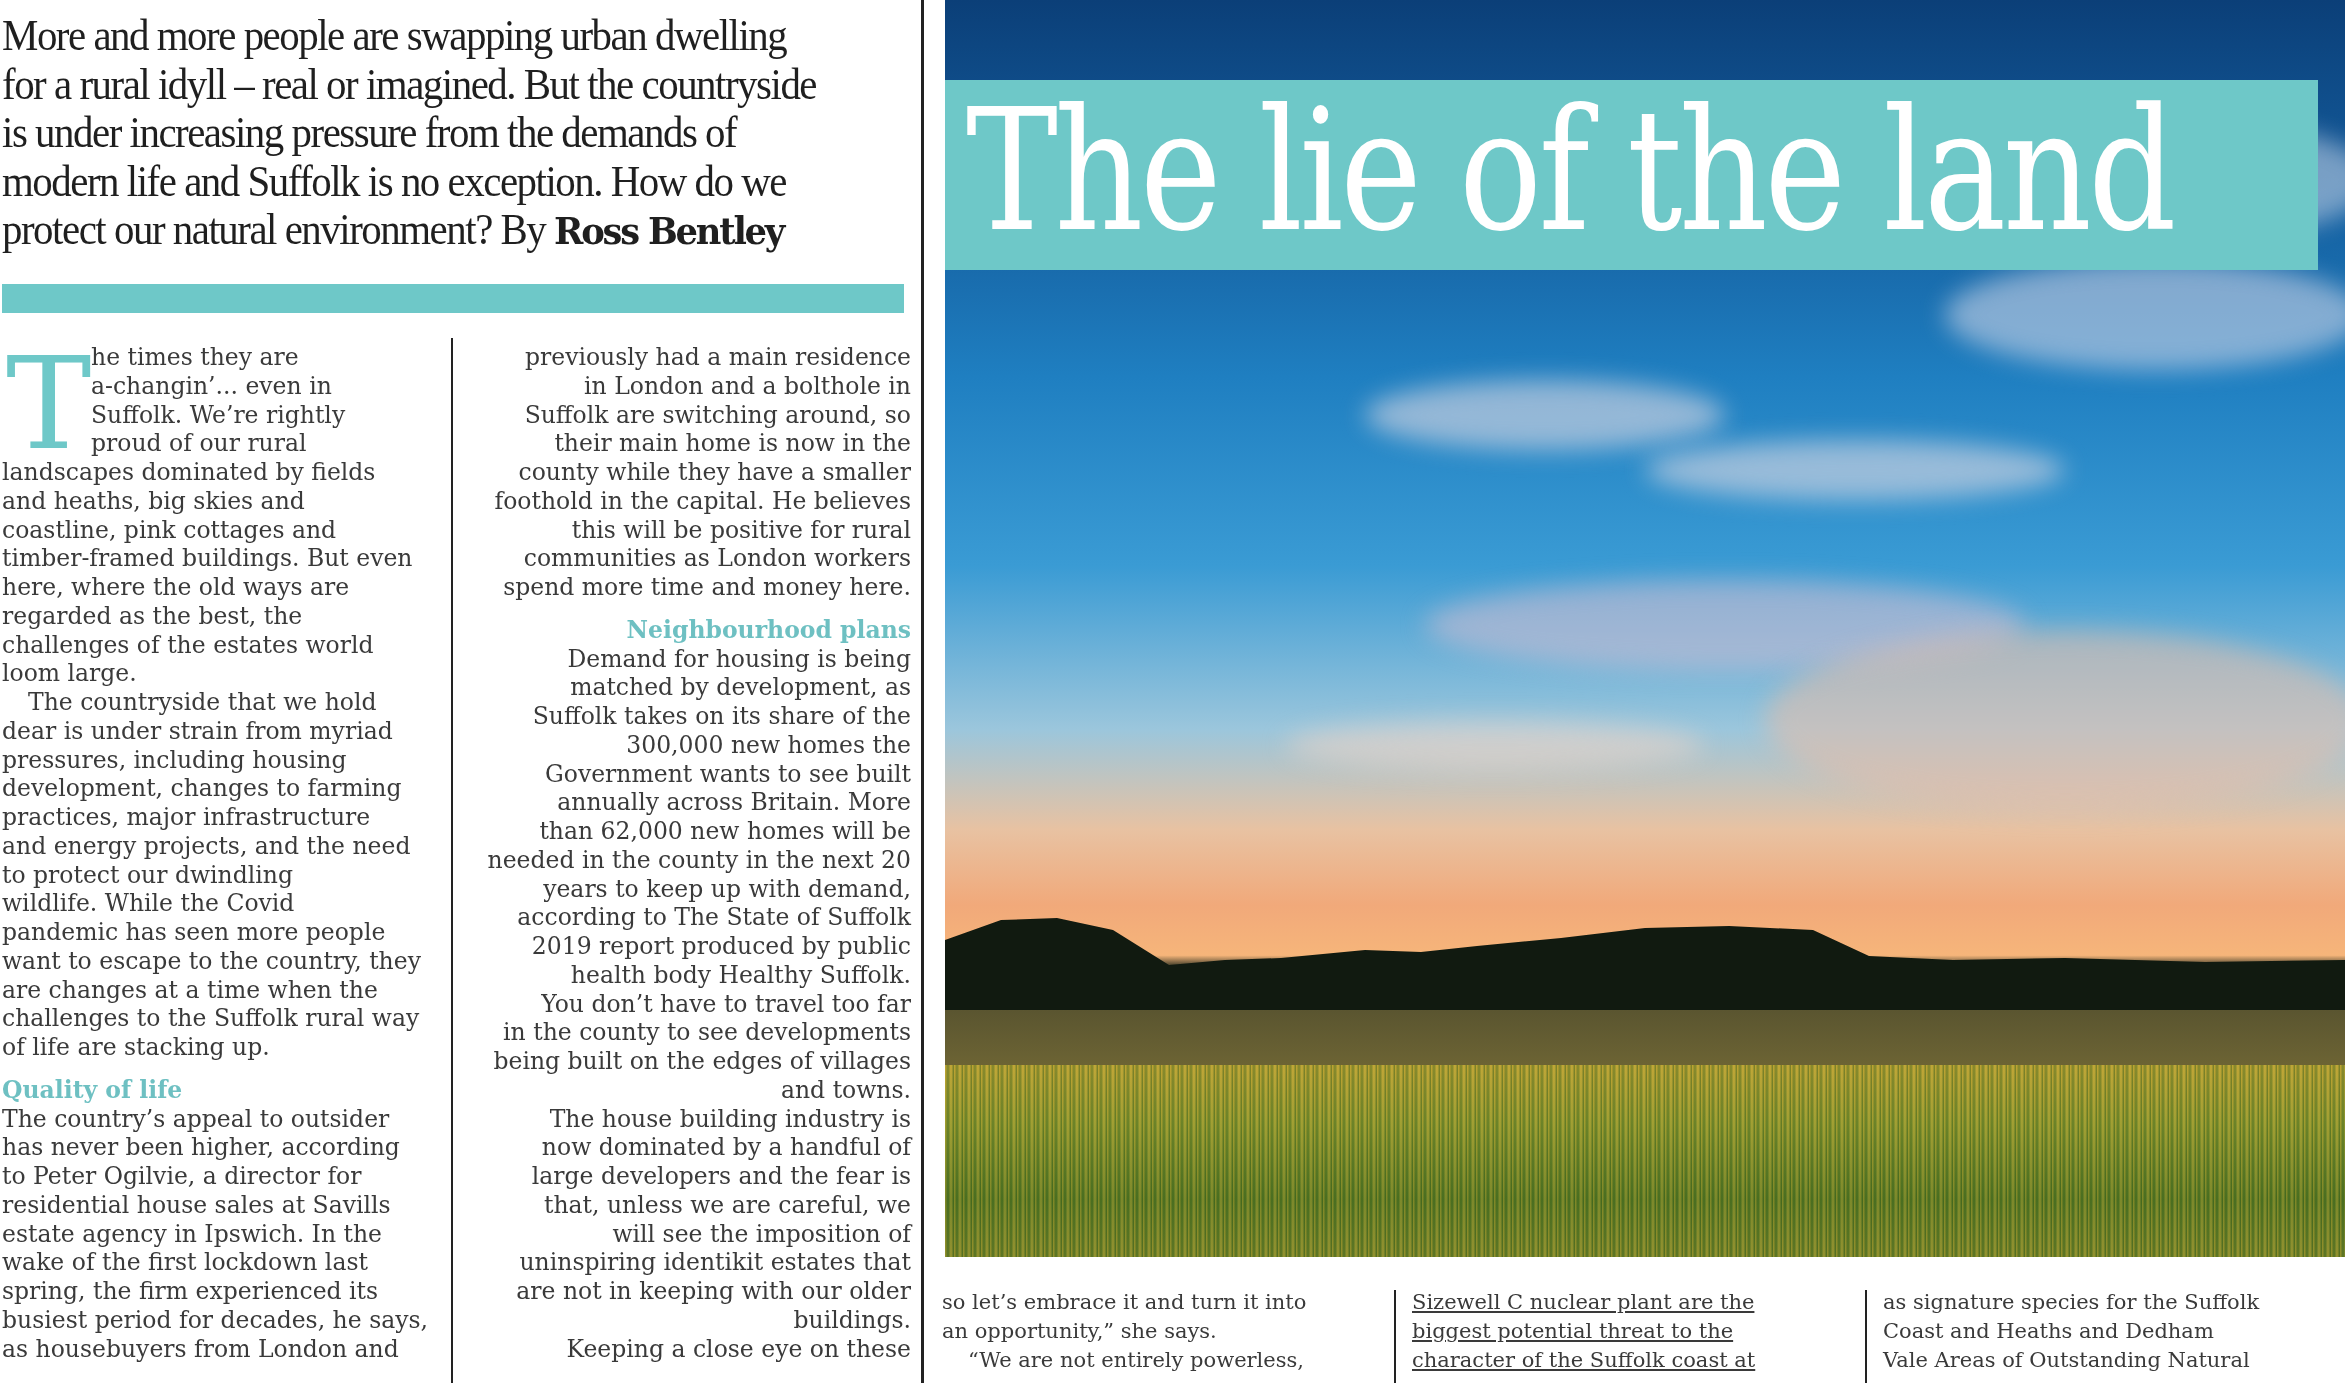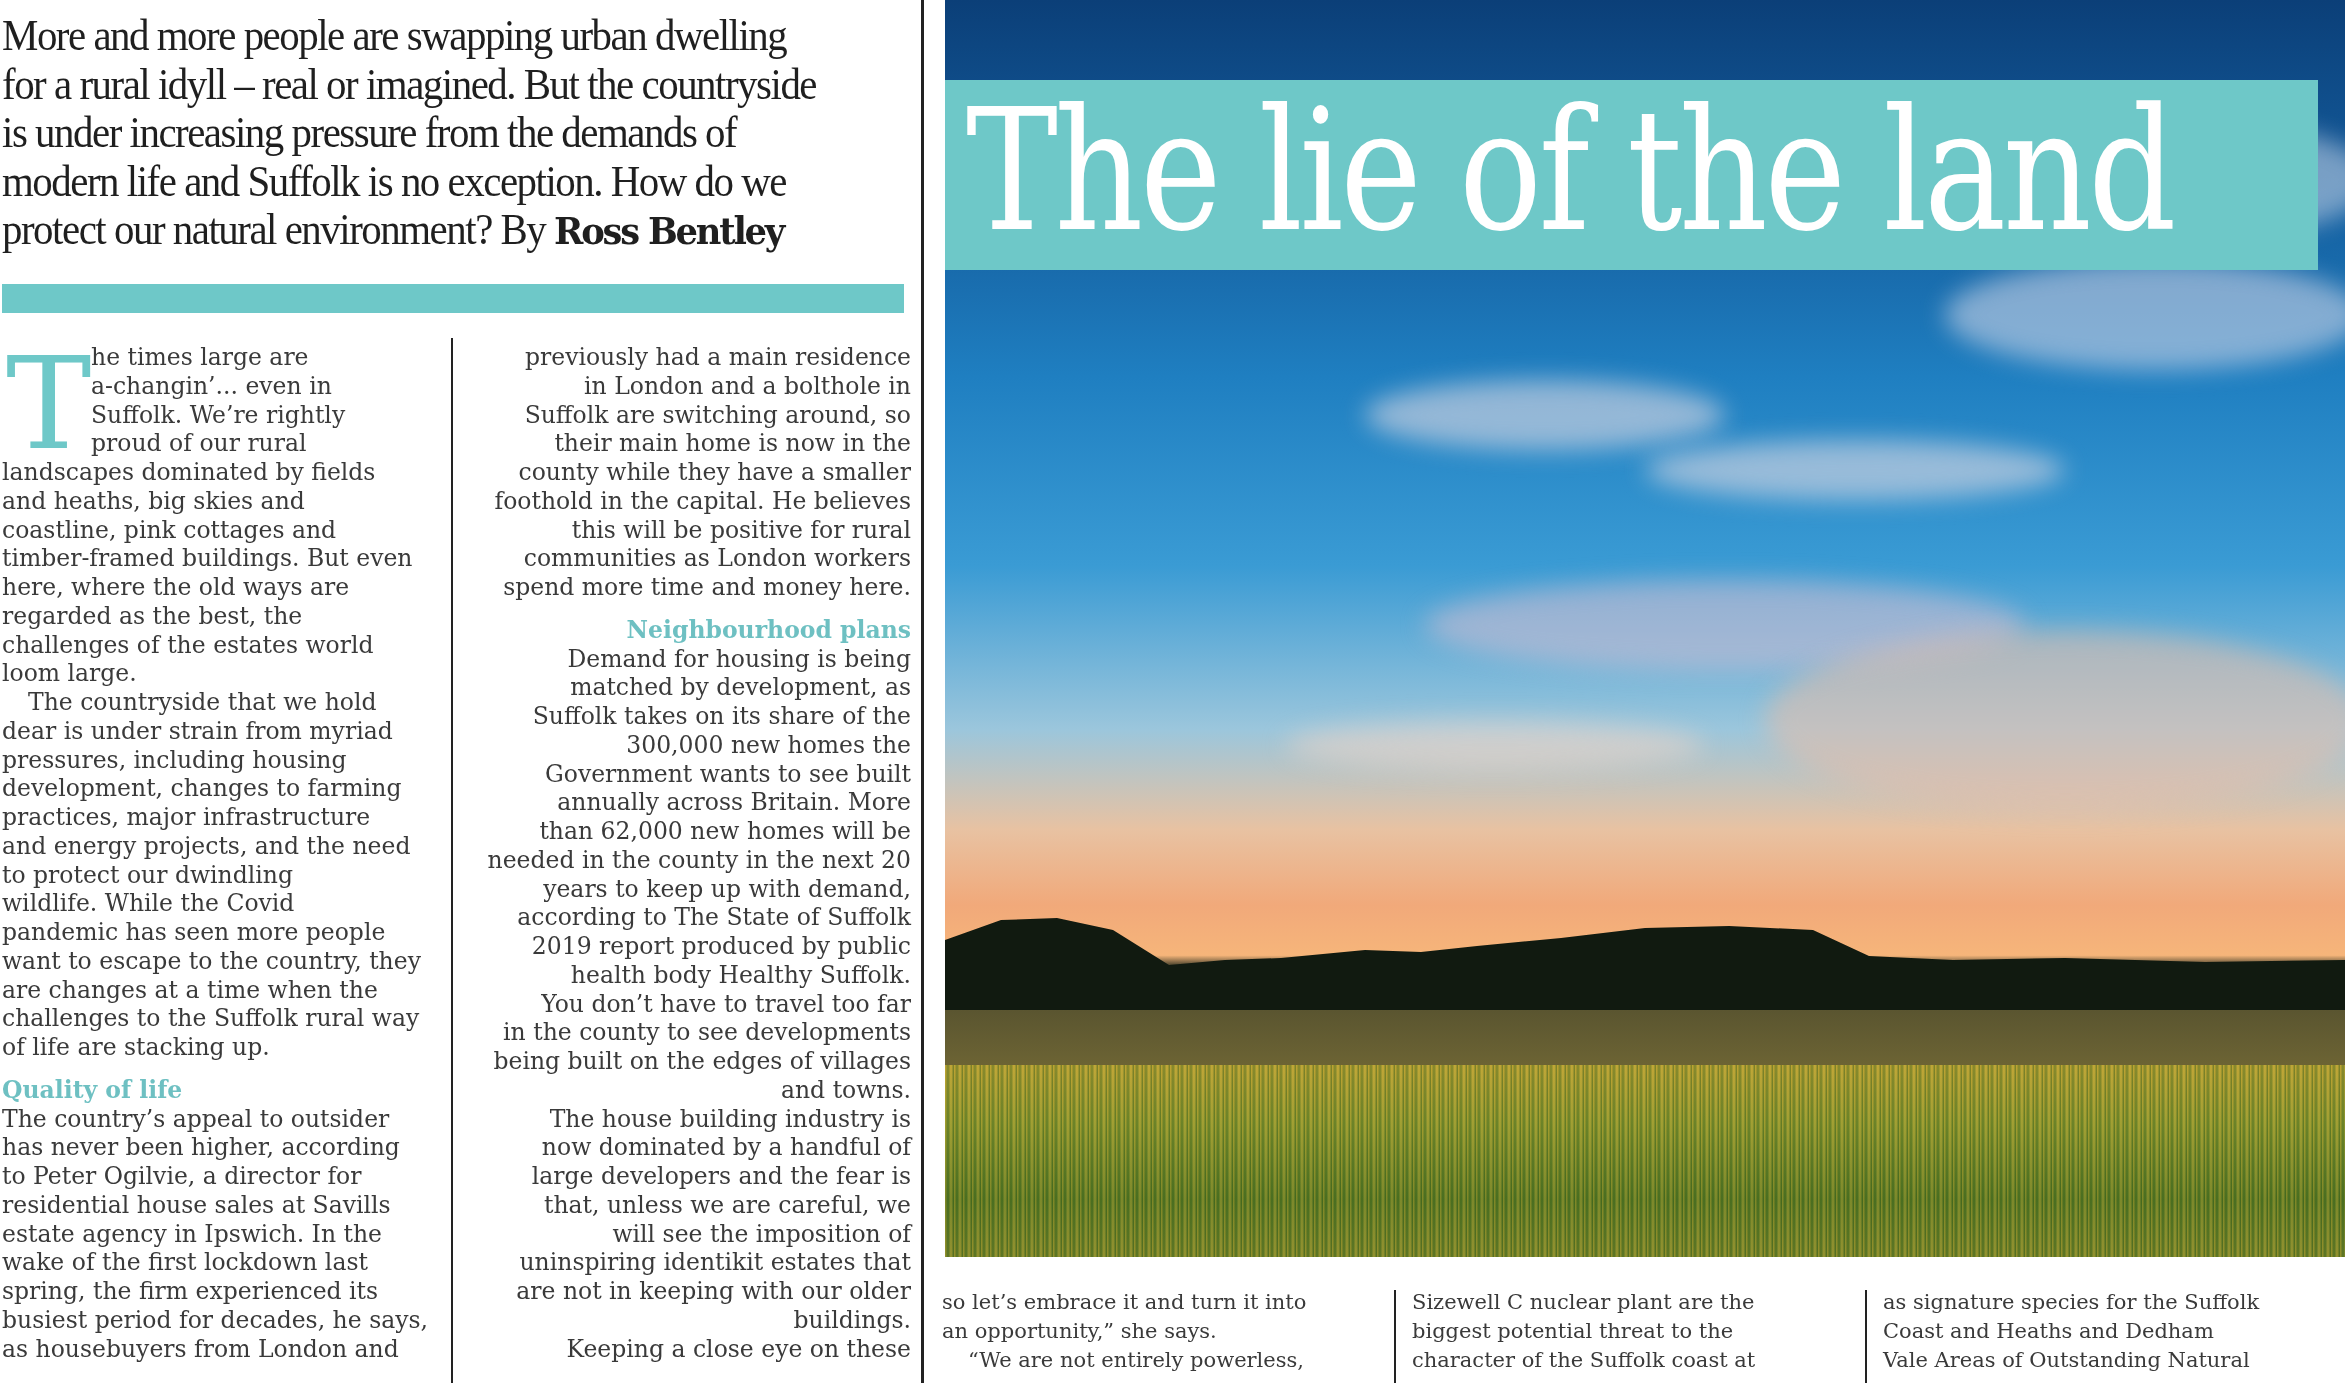--- a/index.html
+++ b/index.html
@@ -41,21 +41,21 @@
   <div>modern life and Suffolk is no exception. How do we</div>
   <div><span>protect our natural environment? By </span><span class="byline">Ross Bentley</span></div>
 </div>
 
 <div class="teal-rule"></div>
 <div class="vrule-main"></div>
 
 <div class="dropcap">T</div>
 
 <div class="col col1">
-  <span class="line dc">he times large are</span>
+  <span class="line dc">he times they are</span>
   <span class="line dc">a-changin’... even in</span>
   <span class="line dc">Suffolk. We’re rightly</span>
   <span class="line dc">proud of  our rural</span>
   <span class="line">landscapes dominated by fields</span>
   <span class="line">and heaths, big skies and</span>
   <span class="line">coastline, pink cottages and</span>
   <span class="line">timber-framed buildings. But even</span>
   <span class="line">here, where the old ways are</span>
   <span class="line">regarded as the best, the</span>
   <span class="line">challenges of  the estates world</span>
@@ -144,21 +144,21 @@
 
 <div class="title-box"></div>
 <div class="title">The lie of the land</div>
 
 <div class="bcol" style="left:942px;">
   <span class="line">so let’s embrace it and turn it into</span>
   <span class="line">an opportunity,” she says.</span>
   <span class="line indent">“We are not entirely powerless,</span>
 </div>
 <div class="vrule" style="left:1394px; top:1290px; height:93px;"></div>
-<div class="bcol" style="left:1412px;">
+<div class="bcol" style="left:1412px;text-decoration:underline;">
   <span class="line">Sizewell C nuclear plant are the</span>
   <span class="line">biggest potential threat to the</span>
   <span class="line">character of  the Suffolk coast at</span>
 </div>
 <div class="vrule" style="left:1865px; top:1290px; height:93px;"></div>
 <div class="bcol" style="left:1883px;">
   <span class="line">as signature species for the Suffolk</span>
   <span class="line">Coast and Heaths and Dedham</span>
   <span class="line">Vale Areas of  Outstanding Natural</span>
 </div>

